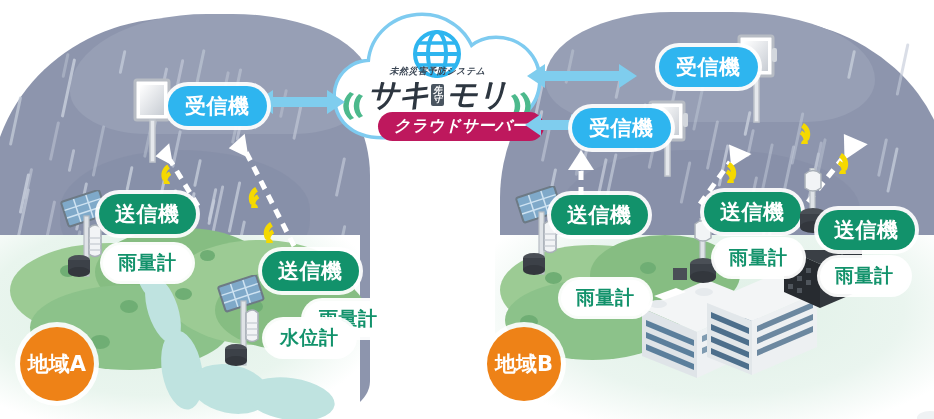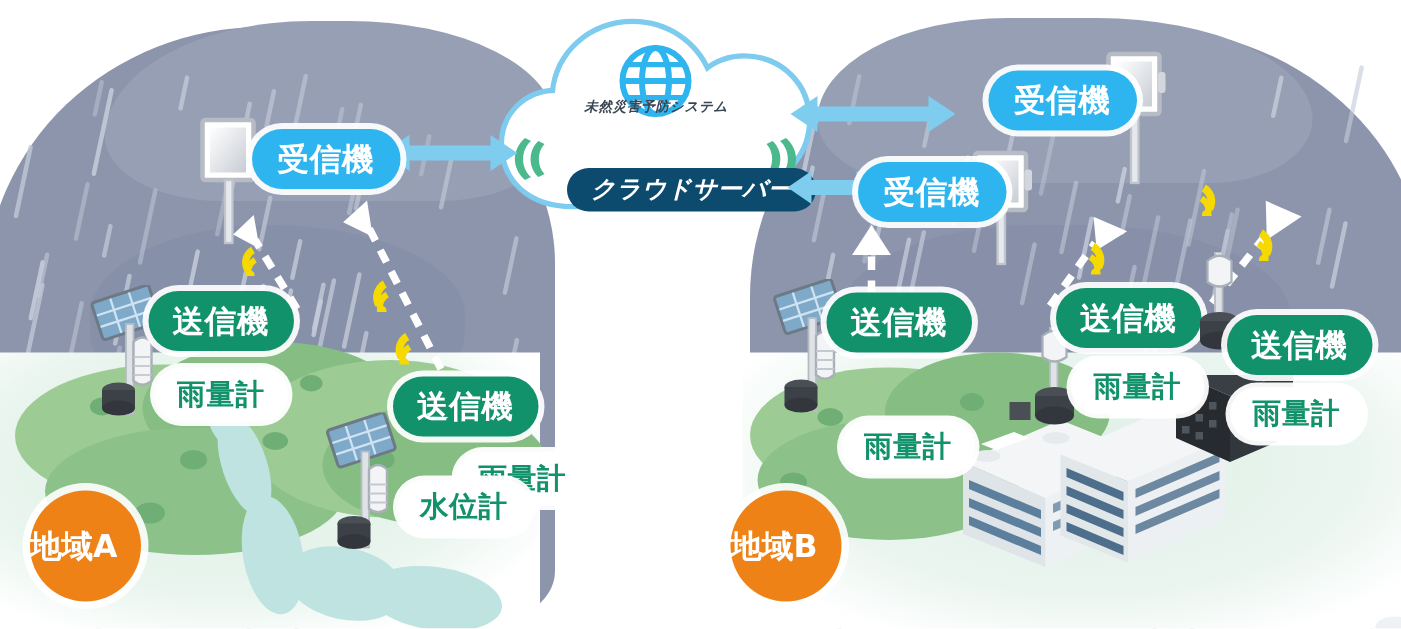--- a/index.html
+++ b/index.html
@@ -28,21 +28,21 @@
 
   
   .pill{position:absolute;display:flex;align-items:center;justify-content:center;
         font-weight:bold;white-space:nowrap;border-radius:100px;
         box-shadow:0 0 0 4px rgba(255,255,255,.92);letter-spacing:.5px;}
   .pill-recv{background:#2eb5ef;color:#ffffff;font-size:21px;padding:6px 17px;}
   .pill-trans{background:#12926b;color:#ffffff;font-size:21px;padding:6px 16px;}
   .pill-sensor{background:#ffffff;color:#12926b;font-size:19px;padding:5px 15px;
         box-shadow:0 0 0 3px rgba(255,255,255,.95);}
   .badge{position:absolute;width:74px;height:74px;border-radius:50%;background:#ee8217;
-        color:#fff;font-size:21px;font-weight:bold;display:flex;align-items:center;justify-content:flex-start;
+        color:#fff;font-size:21px;font-weight:bold;display:flex;align-items:center;justify-content:center;
         box-shadow:0 0 0 5px rgba(255,255,255,.9);}
 
   
   .cloudsvr{position:absolute;left:330px;top:8px;width:215px;height:140px;font-style:italic;}
 
   
   .arrow{position:absolute;}
   .dash{position:absolute;}
   .wifi{position:absolute;}
 
@@ -363,21 +363,30 @@
       <g fill="#4cb98c">
         <path d="M24 86 C17 92 17 104 24 110 L20 112 C11 104 11 92 20 84 Z"></path>
         <path d="M33 88 C28 93 28 103 33 108 L29 110 C22 104 22 92 29 86 Z"></path>
       </g>
       <g fill="#4cb98c">
         <path d="M190 86 C197 92 197 104 190 110 L194 112 C203 104 203 92 194 84 Z"></path>
         <path d="M181 88 C186 93 186 103 181 108 L185 110 C192 104 192 92 185 86 Z"></path>
       </g>
     </svg>
     <div style="position:absolute;left:0;top:57px;width:215px;text-align:center;font-size:9px;font-weight:bold;color:#3b4654;letter-spacing:.5px;">未然災害予防システム</div>
-    <div class="pill" style="left:48px;top:104px;background:#0c4a6e;color:#fff;font-size:16px;padding:4px 16px;box-shadow:none;">
+    <div style="position:absolute;left:0;top:66px;width:215px;display:flex;align-items:center;justify-content:center;gap:1px;">
+      <span style="font-size:31px;font-weight:bold;color:#2d3640;letter-spacing:-1px;">サキ</span>
+      <span style="display:inline-flex;flex-direction:column;line-height:1;background:#4a5560;color:#fff;
+                   font-size:9px;font-weight:bold;padding:2px 2px;border-radius:2px;margin:0 1px;">
+        <span>先</span>
+        <span>守</span>
+      </span>
+      <span style="font-size:31px;font-weight:bold;color:#2d3640;letter-spacing:-1px;">モリ</span>
+    </div>
+    <div class="pill" style="left:48px;top:104px;background:#be185d;color:#fff;font-size:16px;padding:4px 16px;box-shadow:none;">
       <span>クラウドサーバー</span>
     </div>
   </div>
 
   <svg class="arrow" style="left:255px;top:88px;" width="90" height="28" viewBox="0 0 90 28">
     <path d="M0 14 L18 2 L18 9 L72 9 L72 2 L90 14 L72 26 L72 19 L18 19 L18 26 Z" fill="#7fcdee"></path>
   </svg>
   <svg class="arrow" style="left:527px;top:62px;" width="110" height="28" viewBox="0 0 110 28">
     <path d="M0 14 L18 2 L18 9 L92 9 L92 2 L110 14 L92 26 L92 19 L18 19 L18 26 Z" fill="#7fcdee"></path>
   </svg>

